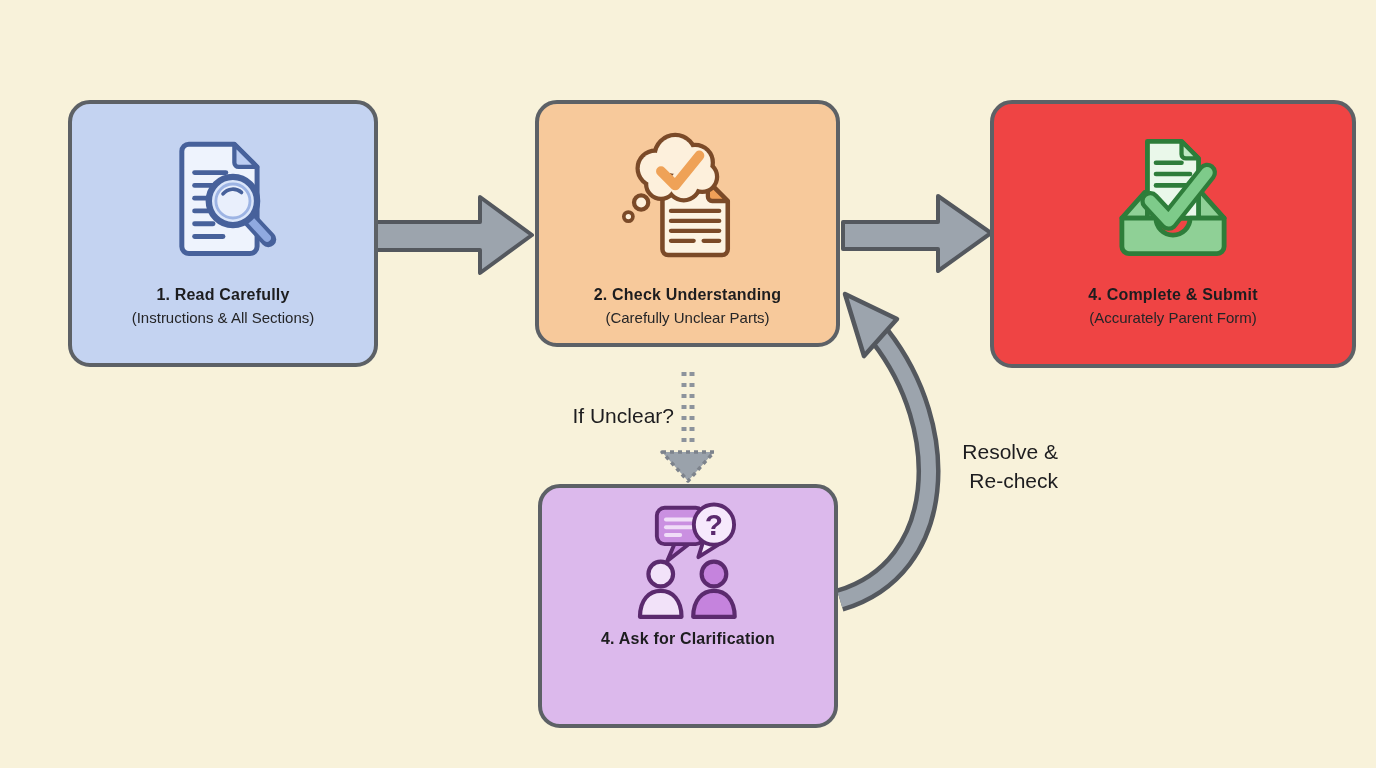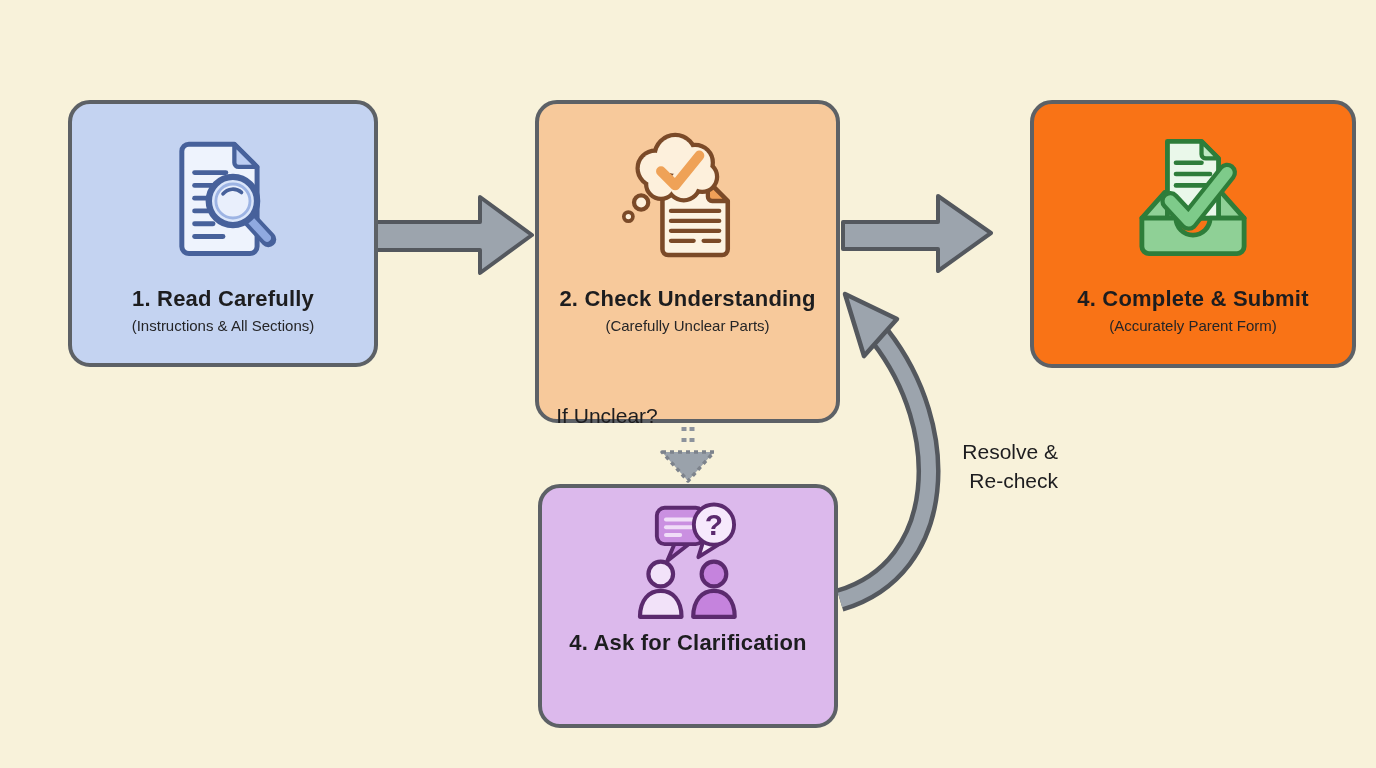--- a/index.html
+++ b/index.html
@@ -9,37 +9,37 @@
     font-family:"Liberation Sans", sans-serif;
   }
   .overlay { position:absolute; left:0; top:0; width:1376px; height:768px; pointer-events:none; }
   .step {
     position:absolute; box-sizing:border-box;
     border:4px solid #5d6166; border-radius:22px;
     display:flex; flex-direction:column; align-items:center;
     text-align:center;
   }
   .step-blue   { background:#c4d3f1; left:68px;  top:100px; width:310px; height:267px; padding-top:26px; }
-  .step-orange { background:#f7c99b; left:535px; top:100px; width:305px; height:323px; padding-top:26px; }
-  .step-green  { background:#f97316; left:1030px; top:100px; width:326px; height:268px; padding-top:26px; }
+  .step-orange { background:#f7c99b; left:535px; top:100px; width:305px; height:247px; padding-top:26px; }
+  .step-green  { background:#ef4444; left:990px; top:100px; width:366px; height:268px; padding-top:26px; }
   .step-purple { background:#dcb9ec; left:538px; top:484px; width:300px; height:244px; padding-top:12px; }
   .step-icon { flex:0 0 auto; }
   .step-title {
-    font-size:22px; font-weight:700; color:#1d1d1f;
+    font-size:16px; font-weight:700; color:#1d1d1f;
     margin-top:14px; letter-spacing:0.2px;
   }
   .step-sub {
     font-size:15px; color:#252527; margin-top:4px; line-height:1.35;
   }
   .step-purple .step-title { margin-top:8px; }
   .step-purple .step-sub { max-width:252px; }
   .flow-label {
     position:absolute; color:#1d1d1f; font-size:21px; line-height:1.4;
   }
-  .label-if-unclear { left:540px; top:401px; width:134px; text-align:center; }
+  .label-if-unclear { left:540px; top:401px; width:134px; text-align:right; }
   .label-resolve { left:922px; top:437px; width:136px; text-align:right; }
 </style>
 </head>
 <body>
 
 <div class="canvas">
 
   <svg class="overlay" viewBox="0 0 1376 768">
 
     <path d="M376 222 H480 V197 L532 235 L480 273 V250 H376 Z" fill="#9ca4ad" stroke="#54585e" stroke-width="4" stroke-linejoin="round"></path>

